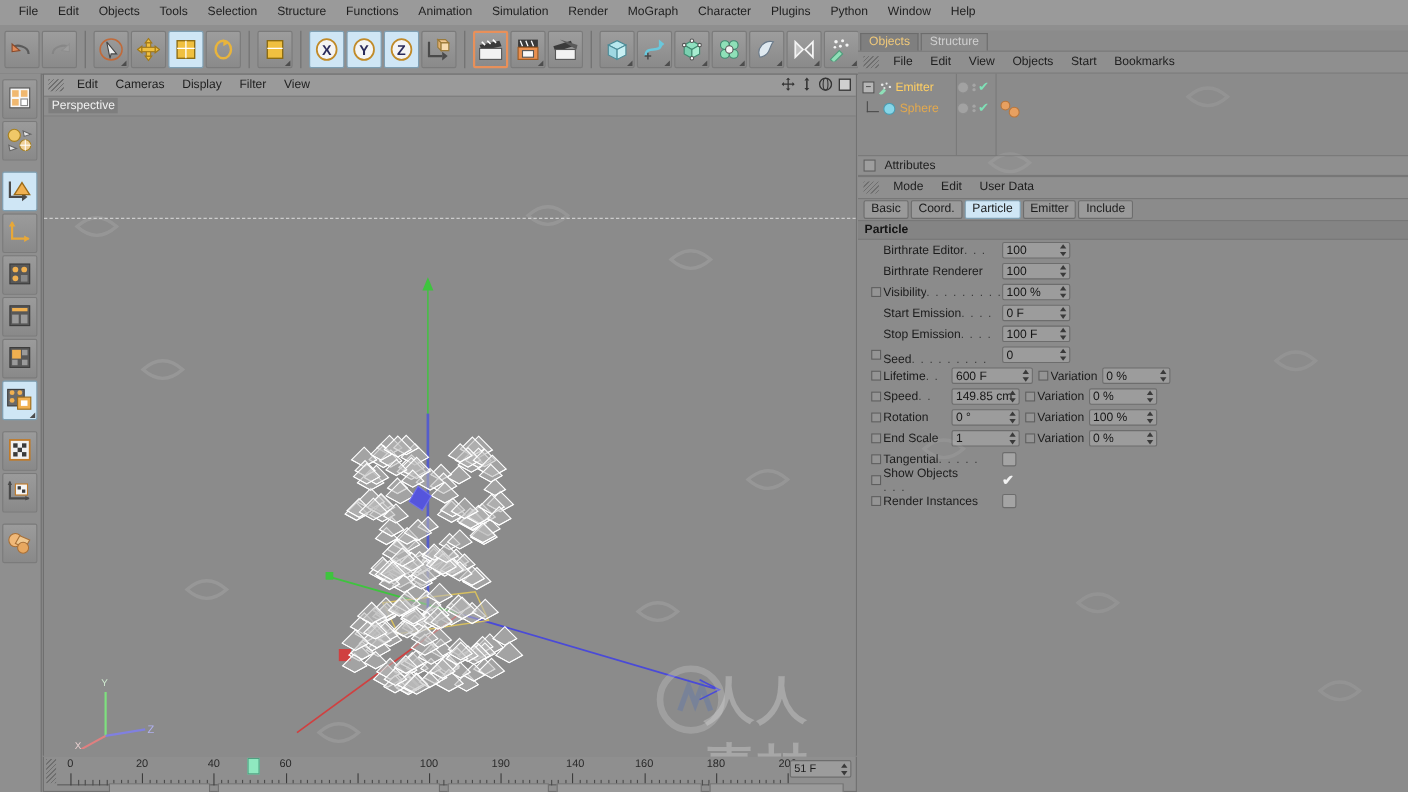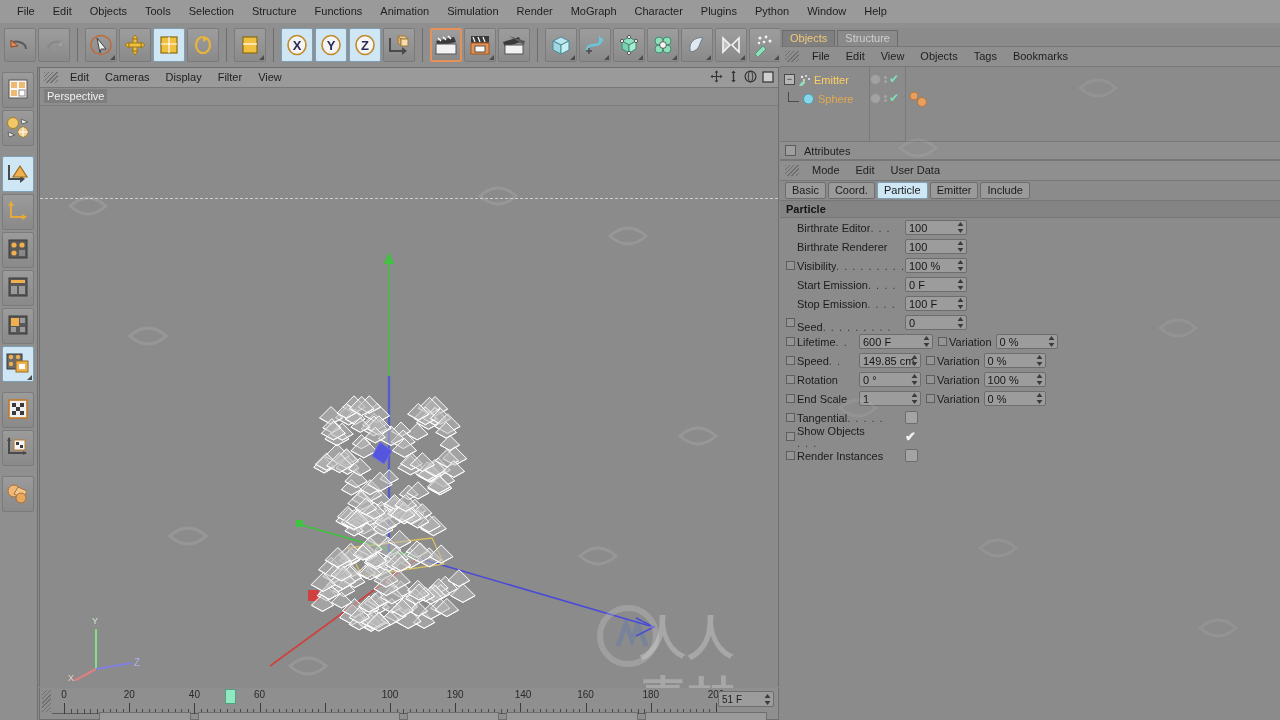--- a/index.html
+++ b/index.html
@@ -115,21 +115,21 @@
   .attrhdr .t{font-size:11px;color:#1e1e1e;}
 
   .objtitle{height:20px;display:flex;align-items:center;padding-left:6px;font-size:11px;color:#1c1c1c;}
   .tabrow{height:19px;display:flex;align-items:center;padding-left:5px;gap:2px;}
   .atab{height:15px;line-height:14px;padding:0 6px;font-size:11px;color:#1c1c1c;
     background:#9a9a9a;border:1px solid #6d6d6d;border-radius:2px;}
   .atab.on{background:#cfe6f5;border-color:#7f9fb2;}
   .secthdr{height:16px;background:#848484;border-top:1px solid #777;border-bottom:1px solid #777;
     display:flex;align-items:center;padding-left:6px;font-size:11px;font-weight:bold;color:#141414;}
 
-  .prow{height:19px;display:flex;align-items:center;padding-left:6px;}
+  .prow{height:19px;display:flex;align-items:center;padding-left:12px;}
   .pcb{width:7px;height:7px;border:1px solid #5e5e5e;background:#949494;margin-right:2px;flex:0 0 auto;}
   .pcb.hide{border-color:transparent;background:transparent;}
   .plabel{font-size:11px;color:#1c1c1c;white-space:nowrap;overflow:hidden;}
   .dots{flex:0 0 auto;color:#3c3c3c;letter-spacing:1px;font-size:11px;}
   .field{height:15px;background:#9c9c9c;border:1px solid #6d6d6d;border-radius:2px;
     display:flex;align-items:center;padding:0 3px;box-sizing:border-box;position:relative;
     font-size:11px;color:#161616;}
   .field .spin{position:absolute;right:2px;top:0px;}
   .toggle{width:11px;height:11px;background:#a4a4a4;border:1px solid #6c6c6c;border-radius:2px;}
   .toggle.checked{background:transparent;border:none;color:#f2f2f2;font-size:13px;
@@ -1506,21 +1506,21 @@
         <div class="ptab">Objects</div>
         <div class="ptab inactive">Structure</div>
       </div>
     <div class="pmenubar">
       <div class="grip"></div>
       <div id="objmenuitems" style="display:flex;">
           <div class="mi">File</div>
           <div class="mi">Edit</div>
           <div class="mi">View</div>
           <div class="mi">Objects</div>
-          <div class="mi">Tags</div>
+          <div class="mi">Start</div>
           <div class="mi">Bookmarks</div>
         </div>
     </div>
     <div class="omgr">
       <div class="omtree" id="omtree">
           <div class="omrow">
             <span class="tbox">−</span>
             <span style="margin-left: 3px; display: inline-flex;">
               <svg width="13" height="12">
                 <g fill="#e8e8e8">

